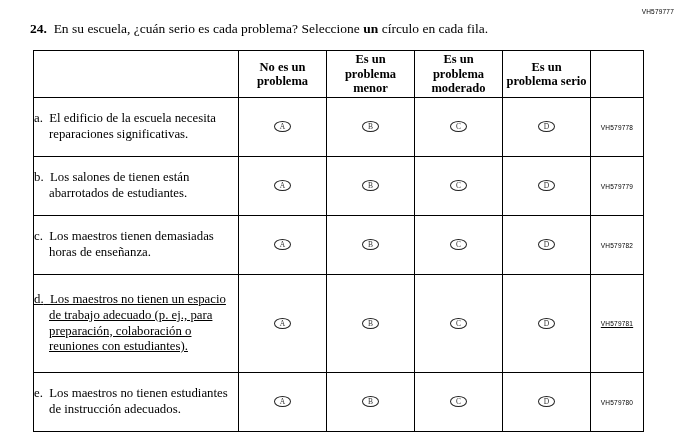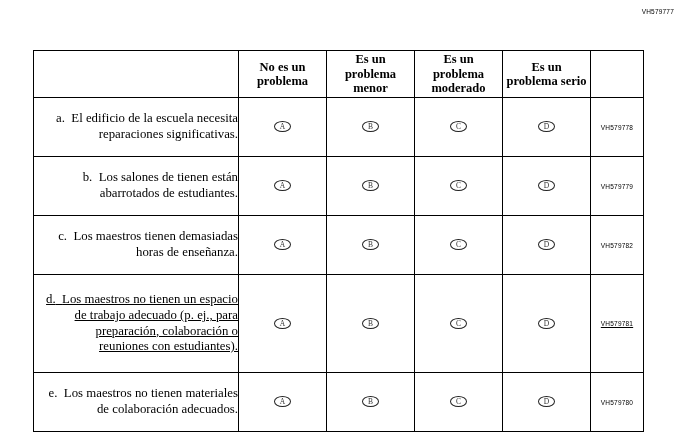--- a/index.html
+++ b/index.html
@@ -77,21 +77,20 @@
     border-bottom: none;
   }
   col.c-stem   { width: 205px; }
   col.c-opt    { width: 88px; }
   col.c-id     { width: 53px; }
   td.stem {
     font-size: 12.8px;
     line-height: 1.22;
     padding: 6px 6px 7px 8px;
     vertical-align: top;
-    text-align: right;
   }
   .stem-inner {
     display: block;
     padding-left: 15px;
     text-indent: -15px;
   }
   .stem-letter { }
   td.opt {
     text-align: center;
     vertical-align: middle;
@@ -133,20 +132,23 @@
   tr.r-d td.stem, tr.r-d td.opt, tr.r-d td.idcell { height: 97px; text-decoration: underline; }
   tr.r-e td.stem, tr.r-e td.opt, tr.r-e td.idcell { height: 58px; }
 </style>
 </head>
 <body>
 
 <div class="page">
 
   <div class="corner-id">VH579777</div>
 
+  <div class="question-line">
+    <span class="question-number">24.</span>&nbsp;&nbsp;<span class="question-text"><span>En su escuela, ¿cuán serio es cada problema? Seleccione </span><b>un</b><span> círculo en cada fila.</span></span>
+  </div>
 
   <table class="matrix">
     <colgroup>
       <col class="c-stem">
       <col class="c-opt">
       <col class="c-opt">
       <col class="c-opt">
       <col class="c-opt">
       <col class="c-id">
     </colgroup>
@@ -201,21 +203,21 @@
         </td>
         <td class="opt"><span class="bubble"><span>A</span></span></td>
         <td class="opt"><span class="bubble"><span>B</span></span></td>
         <td class="opt"><span class="bubble"><span>C</span></span></td>
         <td class="opt"><span class="bubble"><span>D</span></span></td>
         <td class="idcell">VH579781</td>
       </tr>
 
       <tr class="r-e">
         <td class="stem">
-          <span class="stem-inner"><span class="stem-letter">e.</span>&nbsp; <span>Los maestros no tienen materiales de colaboración adecuados.</span></span>
+          <span class="stem-inner"><span class="stem-letter">e.</span>&nbsp; <span>Los maestros no tienen estudiantes de instrucción adecuados.</span></span>
         </td>
         <td class="opt"><span class="bubble"><span>A</span></span></td>
         <td class="opt"><span class="bubble"><span>B</span></span></td>
         <td class="opt"><span class="bubble"><span>C</span></span></td>
         <td class="opt"><span class="bubble"><span>D</span></span></td>
         <td class="idcell">VH579780</td>
       </tr>
 
     </tbody>
   </table>

